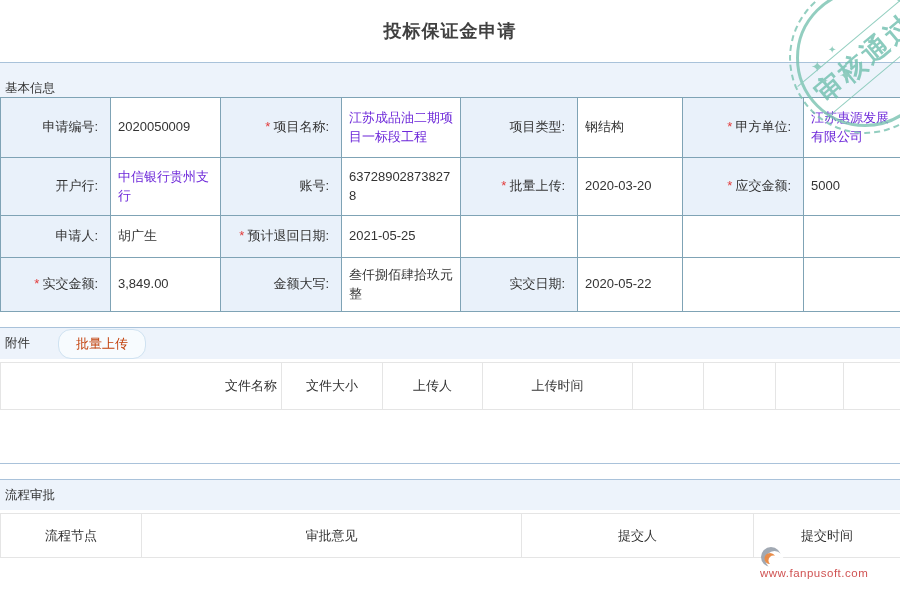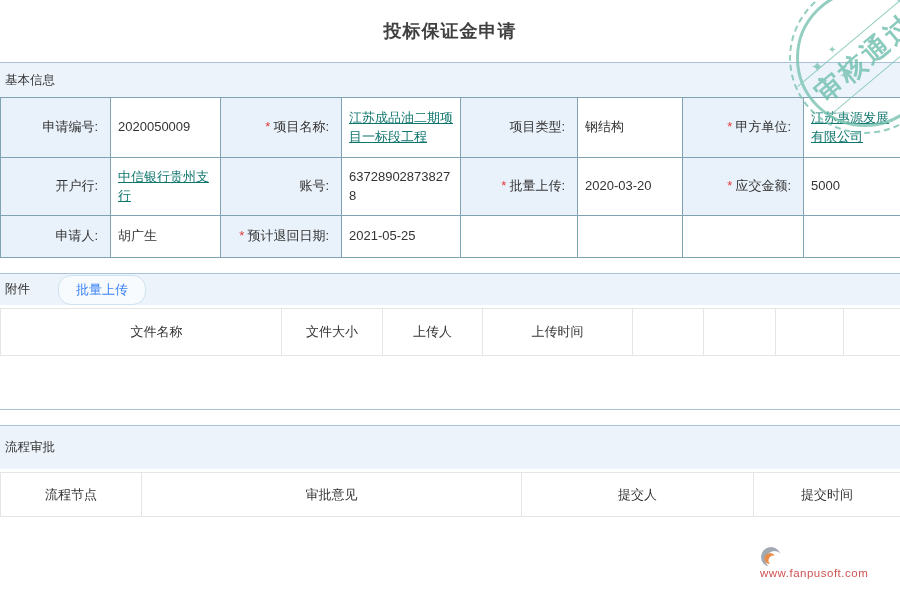--- a/index.html
+++ b/index.html
@@ -12,48 +12,48 @@
   
   .page-title-wrap { height:62px; display:flex; align-items:center; justify-content:center; }
   .page-title { font-size:18px; font-weight:bold; color:#404040; letter-spacing:1px; }
 
   
   .section-bar {
     background:#edf3fb; border-top:1px solid #a9c2da;
     display:flex; align-items:center; padding-left:5px;
     font-size:12.5px; color:#333;
   }
-  #basic-bar   { height:35px; }
+  #basic-bar   { height:35px;align-items:flex-end; }
   #attach-bar  { height:32px; }
-  #approve-bar { height:44px; }
+  #approve-bar { height:31px; }
 
   
   table.basic { width:900px; border-collapse:collapse; table-layout:fixed; }
   table.basic td {
     border:1px solid #7fa3b5; padding:2px 7px;
     vertical-align:middle; word-break:break-all; line-height:1.45;
   }
   table.basic td.lbl { background:#e9f1fa; text-align:right; padding-right:12px; }
   table.basic td.val { background:#fff; text-align:left; }
   .req { color:#e23b3b; margin-right:3px; }
-  a.cell-link { color:#0f766e; text-decoration:underline; cursor:pointer; }
+  a.cell-link { color:#6d28d9; cursor:pointer; }
 
   
   .upload-btn {
     display:inline-block; margin-left:28px; padding:5px 17px;
     border:1px solid #cfe2f1; border-radius:13px;
-    color:#3b82f6; background:#f7fbfe; font-size:13px; cursor:pointer;
+    color:#c2410c; background:#f7fbfe; font-size:13px; cursor:pointer;
   }
   table.flat { width:900px; border-collapse:collapse; table-layout:fixed; margin-top:3px; }
   table.flat th {
     border:1px solid #e5e5e5; background:#fff; font-weight:normal;
     font-size:13px; color:#333; text-align:center; padding:4px;
   }
   table.attach th { height:47px; }
-  table.attach th.first { text-align:center; padding-left:35px;font-family:Liberation Mono, monospace; }
+  table.attach th.first { text-align:right; padding-left:35px;font-family:Liberation Mono, monospace; }
   .attach-empty { height:54px; border-bottom:1px solid #a9c2da; background:#fff; }
   .gap15 { height:15px; background:#fff; }
 
   
   table.approve th { height:44px;margin-left:7px; }
 
   
   .stamp {
     position:absolute; top:-18px; right:-41px; width:152px; height:152px;
     border:2px dashed #79c3b1; border-radius:50%;
@@ -145,20 +145,30 @@
   <tr style="height:42px">
     <td class="lbl"><span>申请人:</span></td>
     <td class="val"><span>胡广生</span></td>
     <td class="lbl"><span class="req">*</span><span>预计退回日期:</span></td>
     <td class="val"><span>2021-05-25</span></td>
     <td class="val"></td>
     <td class="val"></td>
     <td class="val"></td>
     <td class="val"></td>
   </tr>
+  <tr style="height:54px">
+    <td class="lbl"><span class="req">*</span><span>实交金额:</span></td>
+    <td class="val"><span>3,849.00</span></td>
+    <td class="lbl"><span>金额大写:</span></td>
+    <td class="val"><span>叁仟捌佰肆拾玖元整</span></td>
+    <td class="lbl"><span>实交日期:</span></td>
+    <td class="val"><span>2020-05-22</span></td>
+    <td class="val"></td>
+    <td class="val"></td>
+  </tr>
 </tbody>
   </table>
 
 <div class="gap15"></div>
 
 <div class="section-bar" id="attach-bar">
   <span>附件</span>
   <span class="upload-btn">批量上传</span>
 </div>
 

